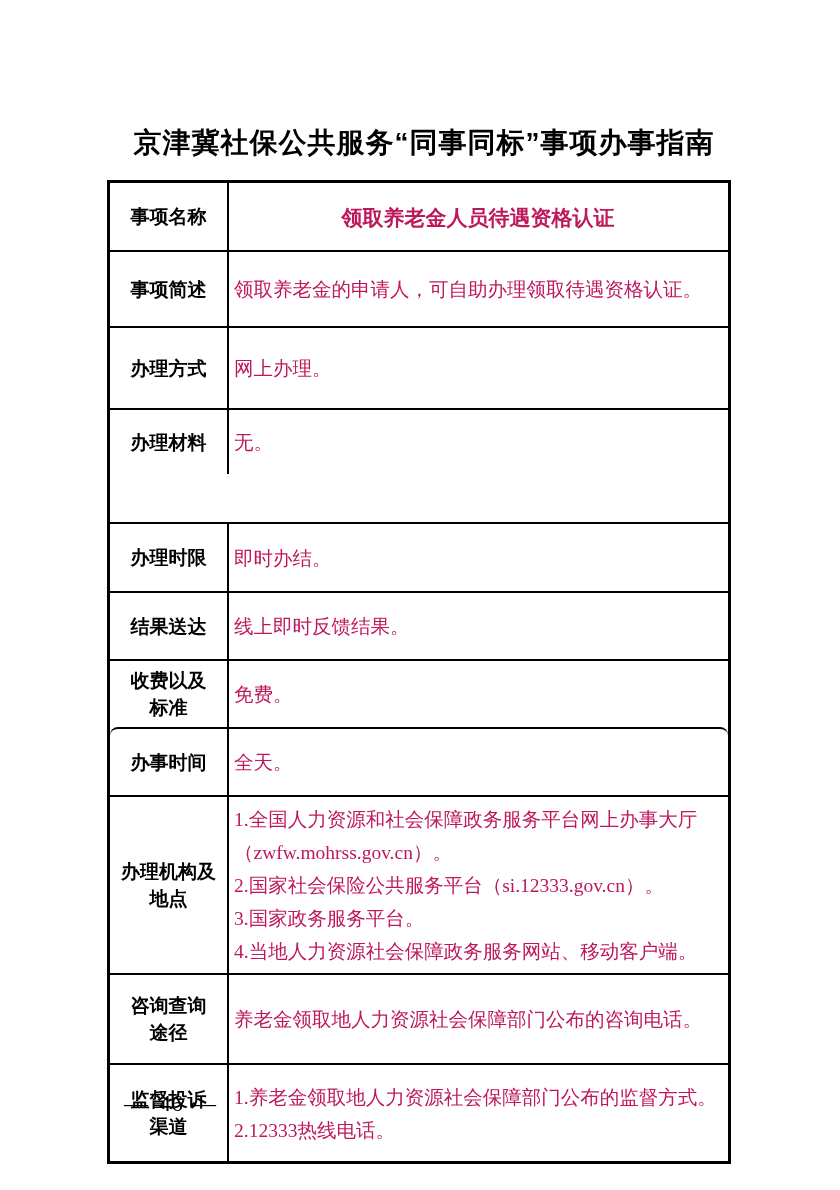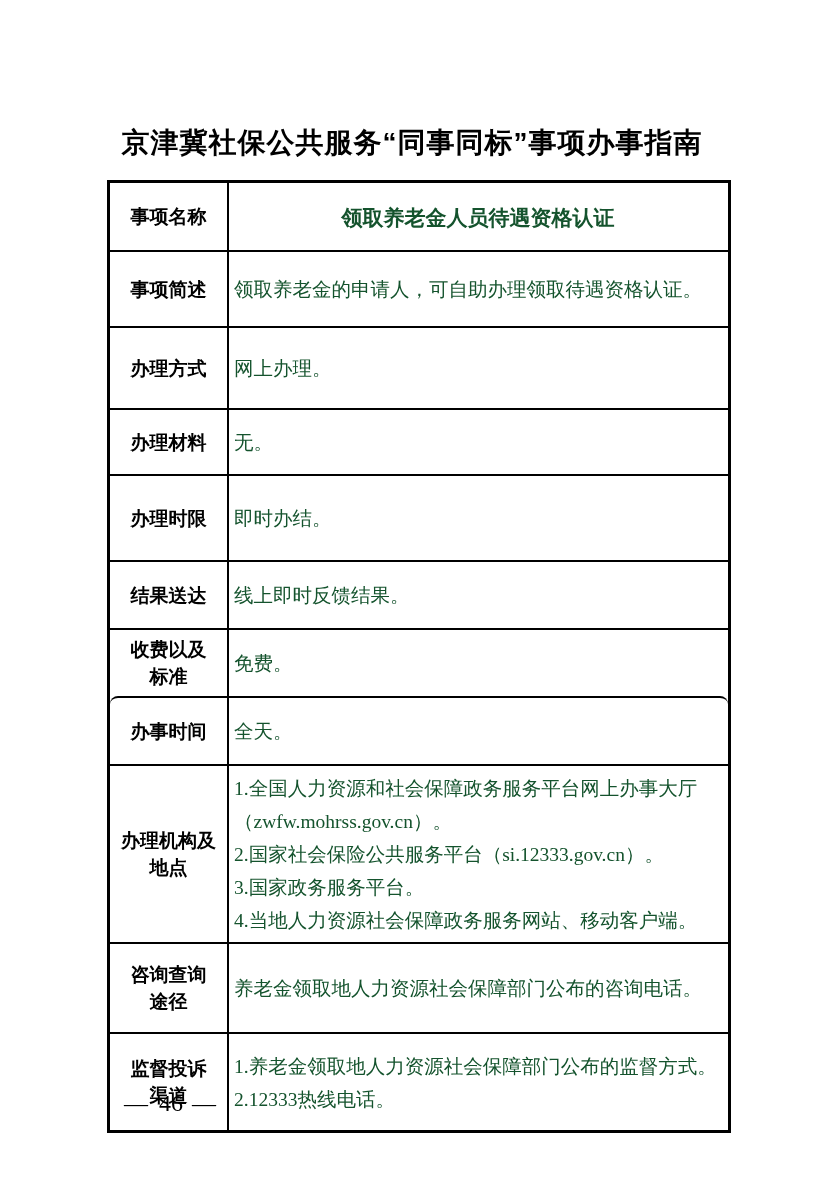--- a/index.html
+++ b/index.html
@@ -20,20 +20,21 @@
     top: 124px;
     left: 0;
     width: 824px;
     margin: 0;
     text-align: center;
     font-family: "Liberation Sans", sans-serif;
     font-weight: bold;
     font-size: 28px;
     letter-spacing: 1px;
     color: #000000;
+    padding-left: 12px;
   }
   .guide-table {
     position: absolute;
     top: 180px;
     left: 107px;
     width: 624px;
     box-sizing: border-box;
     border: 3px solid #000000;
     display: flex;
     flex-direction: column;
@@ -67,21 +68,21 @@
     flex: 1 1 auto;
     box-sizing: border-box;
     display: flex;
     flex-direction: column;
     justify-content: center;
     align-items: flex-start;
     padding: 3px 6px 2px 5px;
     font-family: "Liberation Serif", "DejaVu Serif", serif;
     font-size: 19.5px;
     line-height: 33px;
-    color: #14532d;
+    color: #be185d;
     text-align: left;
   }
   .g-row.highlight .content-cell {
     align-items: center;
     justify-content: center;
     font-family: "Liberation Sans", sans-serif;
     font-weight: bold;
     font-size: 21px;
     text-align: center;
   }
@@ -141,21 +142,21 @@
         </div>
       </div>
       <div class="g-row" style="height: 66px;">
         <div class="label-cell">
           <span class="content-line">办理材料</span>
         </div>
         <div class="content-cell">
           <span class="content-line">无。</span>
         </div>
       </div>
-      <div class="g-row" style="height: 86px;">
+      <div class="g-row" style="height: 69px; margin-top: 48px;">
         <div class="label-cell">
           <span class="content-line">办理时限</span>
         </div>
         <div class="content-cell">
           <span class="content-line">即时办结。</span>
         </div>
       </div>
       <div class="g-row" style="height: 68px;">
         <div class="label-cell">
           <span class="content-line">结果送达</span>

